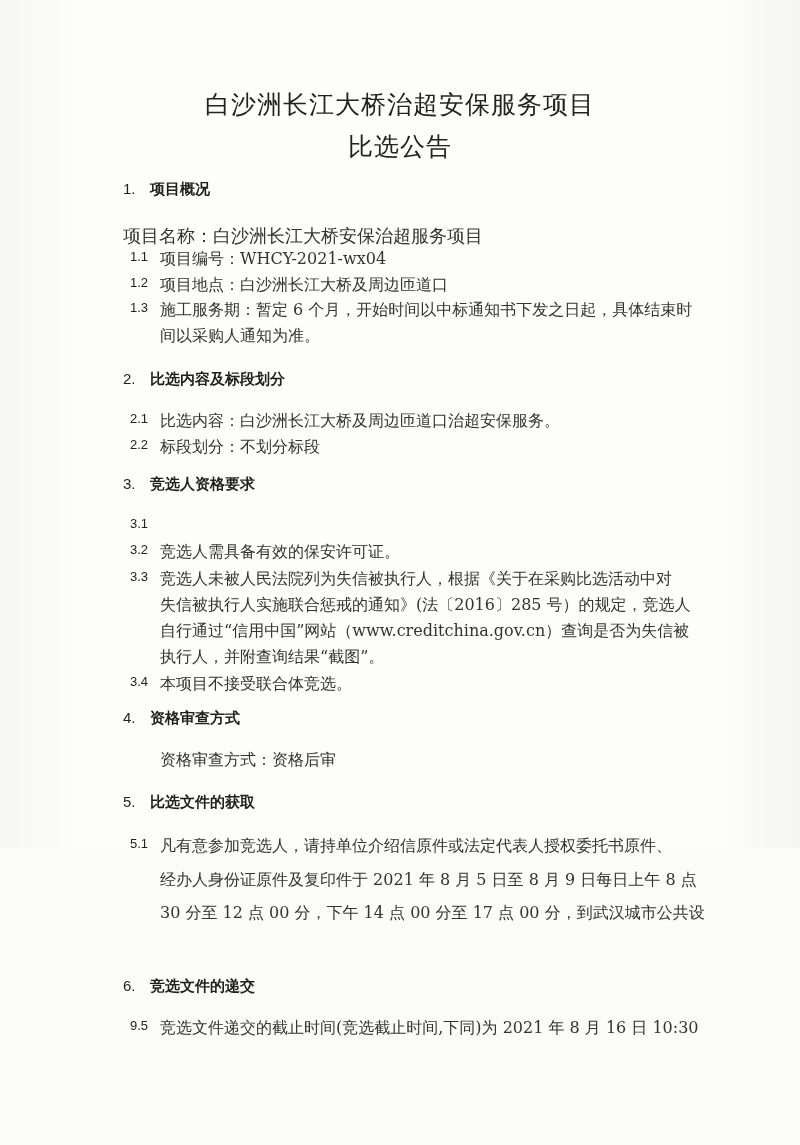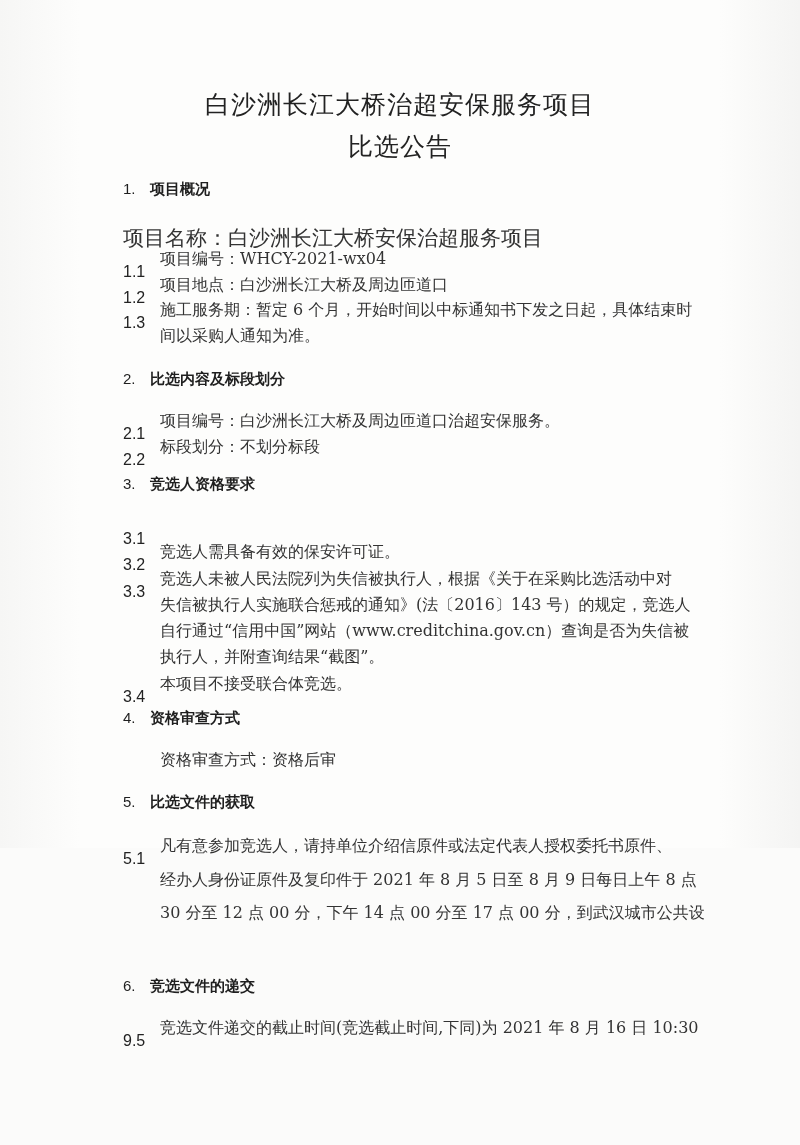--- a/index.html
+++ b/index.html
@@ -18,24 +18,24 @@
     position: absolute; left: 0; width: 800px; text-align: center;
     font-size: 25px; letter-spacing: 1px; color: #222;
   }
   .t1 { top: 88px; }
   .t2 { top: 130px; }
   .h {
     position: absolute; left: 123px; font-size: 15px; color: #1f1f1f; font-weight: bold;
   }
   .h .n { font-family: "Liberation Sans", sans-serif; font-weight: normal; display: inline-block; width: 27px; }
   .line {
-    position: absolute; font-size: 21px; color: #333; white-space: nowrap;
+    position: absolute; font-size: 18px; color: #333; white-space: nowrap;
   }
   .num {
-    position: absolute; left: 123px; font-family: "Liberation Sans", sans-serif; font-size: 16px; color: #222; margin-top: 14px;
+    position: absolute; left: 130px; font-family: "Liberation Sans", sans-serif; font-size: 13px; color: #222;
   }
   .txt { position: absolute; left: 160px; font-size: 16px; color: #333; white-space: nowrap; }
 </style>
 </head>
 <body>
 
 <div class="page">
 
   <div class="title t1">白沙洲长江大桥治超安保服务项目</div>
   <div class="title t2">比选公告</div>
@@ -49,33 +49,33 @@
   <div class="num" style="top:275px">1.2</div>
   <div class="txt" style="top:275px">项目地点：白沙洲长江大桥及周边匝道口</div>
   <div class="num" style="top:300px">1.3</div>
   <div class="txt" style="top:300px">施工服务期：暂定 6 个月，开始时间以中标通知书下发之日起，具体结束时</div>
   <div class="txt" style="top:326px">间以采购人通知为准。</div>
 
   <div class="h" style="top:370px">
     <span class="n">2.</span><span>比选内容及标段划分</span>
   </div>
   <div class="num" style="top:411px">2.1</div>
-  <div class="txt" style="top:411px">项目编号：白沙洲长江大桥及周边匝道口治超安保服务。</div>
+  <div class="txt" style="top:411px">比选内容：白沙洲长江大桥及周边匝道口治超安保服务。</div>
   <div class="num" style="top:437px">2.2</div>
   <div class="txt" style="top:437px">标段划分：不划分标段</div>
 
   <div class="h" style="top:475px">
     <span class="n">3.</span><span>竞选人资格要求</span>
   </div>
   <div class="num" style="top:516px">3.1</div>
   <div class="num" style="top:542px">3.2</div>
   <div class="txt" style="top:542px">竞选人需具备有效的保安许可证。</div>
   <div class="num" style="top:569px">3.3</div>
   <div class="txt" style="top:569px">竞选人未被人民法院列为失信被执行人，根据《关于在采购比选活动中对</div>
-  <div class="txt" style="top:595px">失信被执行人实施联合惩戒的通知》(法〔2016〕143 号）的规定，竞选人</div>
+  <div class="txt" style="top:595px">失信被执行人实施联合惩戒的通知》(法〔2016〕285 号）的规定，竞选人</div>
   <div class="txt" style="top:647px">执行人，并附查询结果“截图”。</div>
   <div class="txt" style="top:621px">自行通过“信用中国”网站（www.creditchina.gov.cn）查询是否为失信被</div>
   <div class="num" style="top:674px">3.4</div>
   <div class="txt" style="top:674px">本项目不接受联合体竞选。</div>
 
   <div class="h" style="top:709px">
     <span class="n">4.</span><span>资格审查方式</span>
   </div>
   <div class="txt" style="top:750px">资格审查方式：资格后审</div>
 

